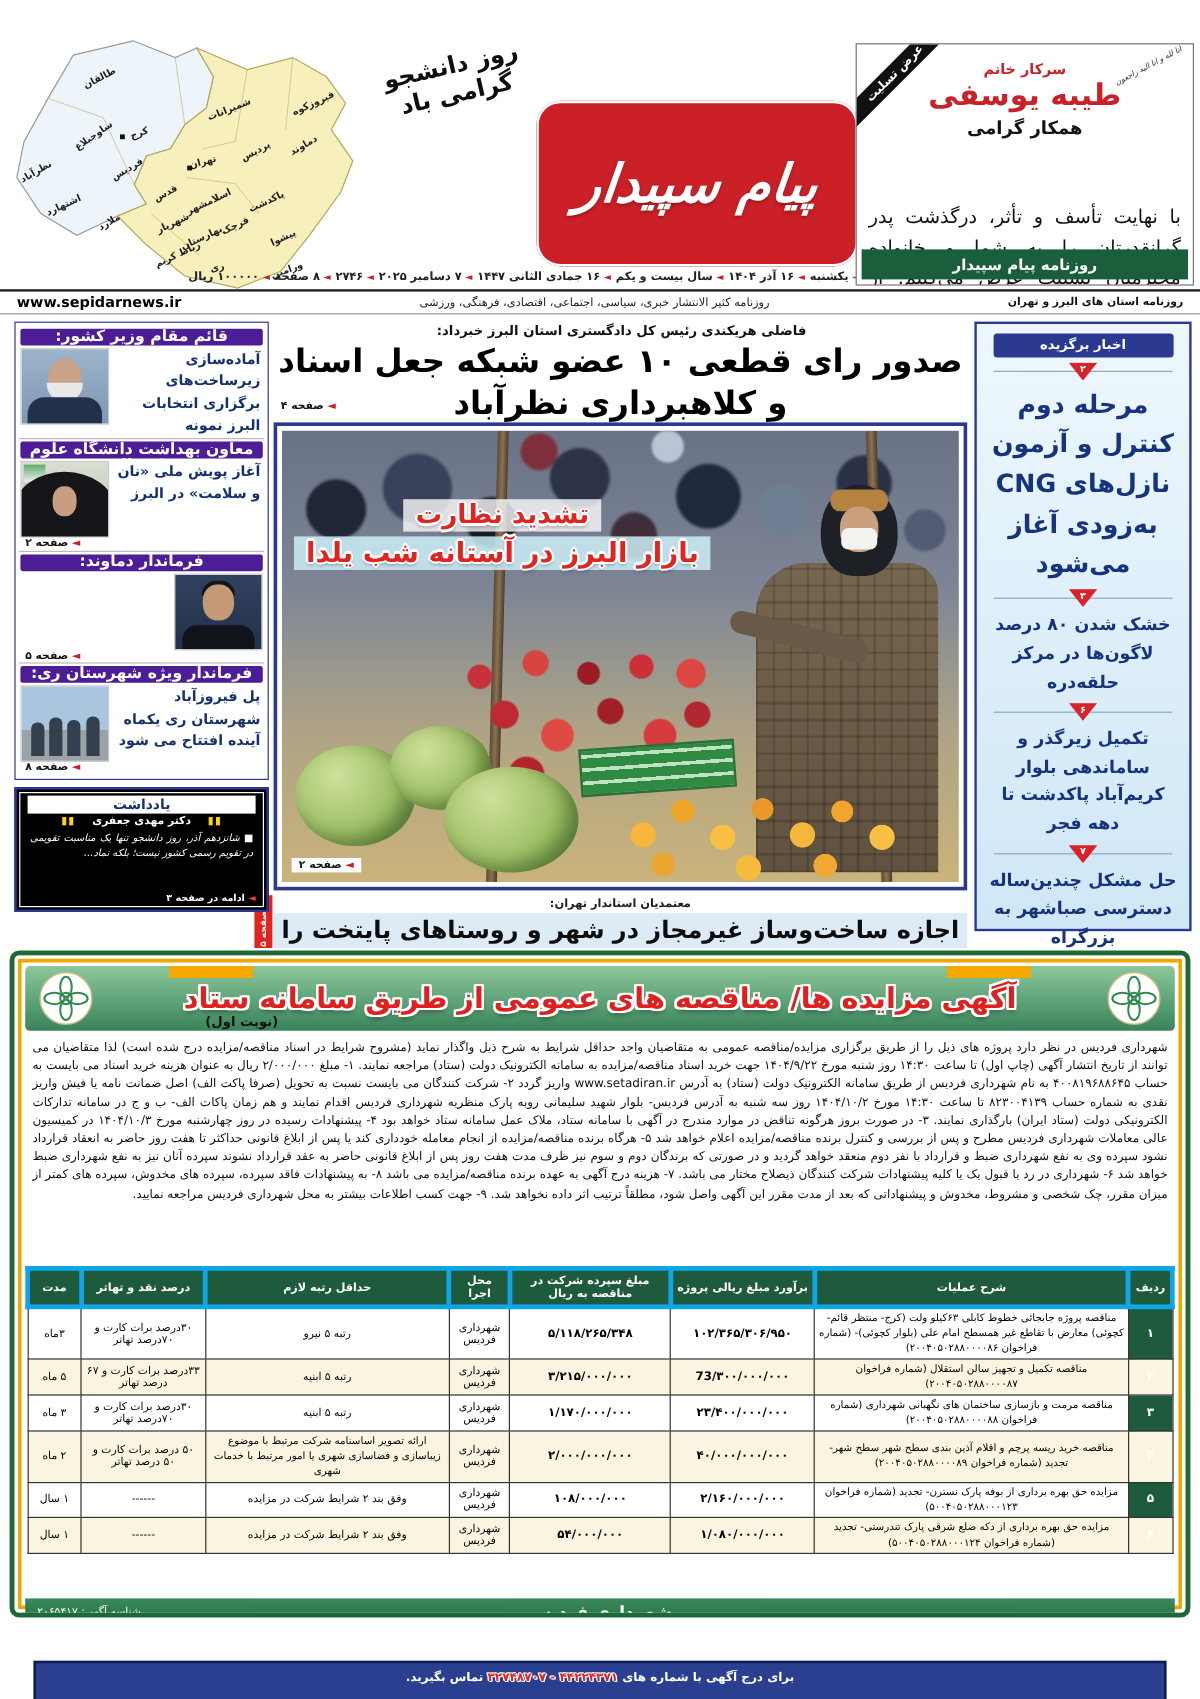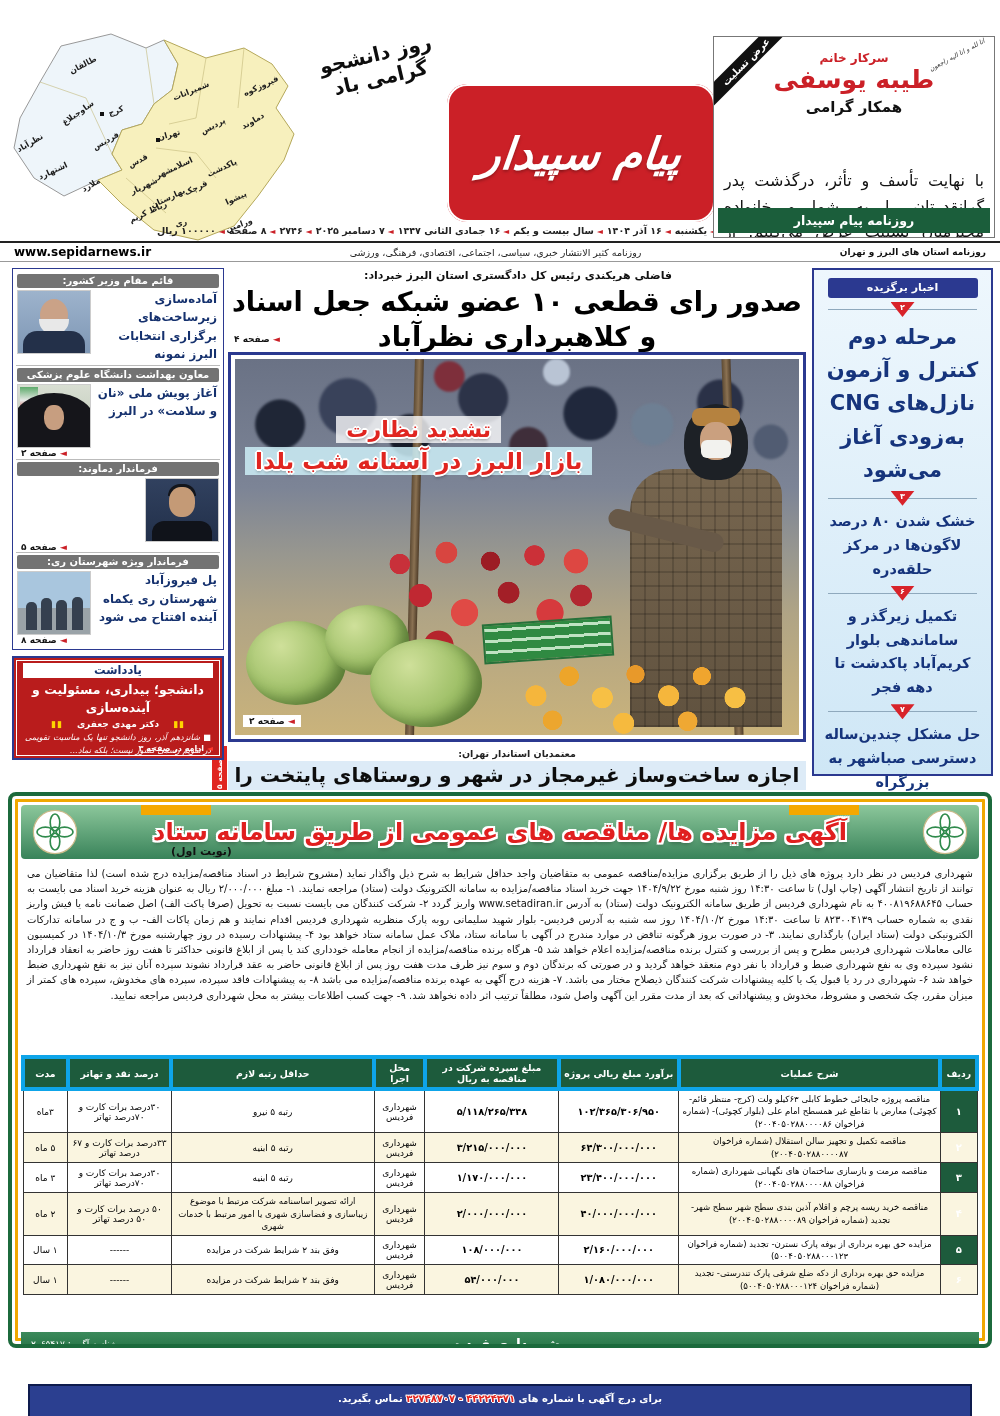--- a/index.html
+++ b/index.html
@@ -161,21 +161,21 @@
   .sb-item.big { font-size:21px; line-height:1.58; }
   .sb-item.small { font-size:14.5px; line-height:1.65; }
 
   
   .left-col { position:absolute; left:12px; top:268px; width:212px; height:382px;
               border:1.5px solid #2b3990; background:#fff; padding:3px;
               display:flex; flex-direction:column; }
   .card { flex:1; border-bottom:1px solid #bbb; padding:2px 1px; overflow:hidden;
           display:flex; flex-direction:column; }
   .card:last-child { border-bottom:none; }
-  .card-kicker { background:#737373; color:#fff; font-size:10px; font-weight:bold;
+  .card-kicker { background:#4c1d95; color:#fff; font-size:13px; font-weight:bold;
                  text-align:center; height:14px; line-height:14px; border-radius:2px; }
   .card-body { display:flex; gap:3px; margin-top:2px; flex:1; }
   .card-headline { flex:1; font-size:11.8px; font-weight:800; color:#15316e;
                    line-height:1.55; text-align:right; padding-right:2px; }
   .card-page { text-align:left; padding-left:4px; }
   .ph { width:74px; height:64px; flex:none; position:relative; overflow:hidden; border:1px solid #ccc; }
   .ph1 { background:linear-gradient(180deg,#9db3cc,#7e97b5); }
   .ph1 .head { position:absolute; left:50%; top:8px; transform:translateX(-50%);
                width:28px; height:32px; background:#caa287; border-radius:50%; }
   .ph1 .beard { position:absolute; left:50%; top:28px; transform:translateX(-50%);
@@ -193,21 +193,21 @@
   .ph3 .head { position:absolute; left:50%; top:8px; transform:translateX(-50%);
                width:26px; height:30px; background:#c49a76; border-radius:45%; }
   .ph3 .hair { position:absolute; left:50%; top:5px; transform:translateX(-50%);
                width:28px; height:12px; background:#14161c; border-radius:12px 12px 0 0; }
   .ph3 .suit { position:absolute; bottom:0; left:50%; transform:translateX(-50%);
                width:60px; height:20px; background:#10131a; border-radius:12px 12px 0 0; }
   .ph4 { background:linear-gradient(180deg,#a9c6de 58%,#9aa3a8 58%); }
   .ph4 .fig { position:absolute; bottom:4px; width:11px; background:#35404f; border-radius:5px 5px 0 0; }
 
   
-  .note { position:absolute; left:12px; top:656px; width:212px; height:104px; background:#b91c1c;
+  .note { position:absolute; left:12px; top:656px; width:212px; height:104px; background:#000000;
           border:2px solid #2b3990; }
   .note-inner { border:1px solid #fff; margin:2px; height:calc(100% - 4px); padding:2px 4px;
                 position:relative; }
   .note-title { background:#fff; color:#15316e; font-size:11.5px; font-weight:900;
                 text-align:center; height:15px; line-height:15px; margin:0 2px; }
   .note-headline { color:#fff; font-size:12.5px; font-weight:900; text-align:center;
                    line-height:1.45; margin-top:3px; }
   .note-author { display:flex; align-items:center; justify-content:center; gap:14px; margin-top:2px; }
   .note-author .q { color:#ffd400; font-size:9px; letter-spacing:1px; }
   .note-author .a { color:#fff; font-size:9px; font-weight:bold; }
@@ -429,21 +429,20 @@
             <div class="fig" style="left:54px;height:33px"></div>
         </div>
       </div>
       <div class="card-page pageref">صفحه ۸</div>
     </div>
   </div>
 
   <div class="note">
     <div class="note-inner">
       <div class="note-title">یادداشت</div>
-      <div class="note-headline">دانشجو؛ بیداری، مسئولیت و آینده‌سازی</div>
       <div class="note-author">
         <span class="q">▮▮</span>
         <span class="a">دکتر مهدی جعفری</span>
         <span class="q">▮▮</span>
       </div>
       <div class="note-excerpt">■ شانزدهم آذر، روز دانشجو تنها یک مناسبت تقویمی در تقویم رسمی کشور نیست؛ بلکه نماد...</div>
       <div class="note-more">ادامه در صفحه ۳</div>
     </div>
   </div>
 
@@ -506,21 +505,21 @@
             <td class="money">۱۰۲/۳۶۵/۳۰۶/۹۵۰</td>
             <td class="money">۵/۱۱۸/۲۶۵/۳۴۸</td>
             <td>شهرداری فردیس</td>
             <td>رتبه ۵ نیرو</td>
             <td>۳۰درصد برات کارت و ۷۰درصد تهاتر</td>
             <td>۳ماه</td>
           </tr>
           <tr class="alt">
             <td class="num">۲</td>
             <td class="desc">مناقصه تکمیل و تجهیز سالن استقلال (شماره فراخوان ۲۰۰۴۰۵۰۲۸۸۰۰۰۰۸۷)</td>
-            <td class="money">۶۴/۳۰۰/۰۰۰/۰۰۰</td>
+            <td class="money">73/۳۰۰/۰۰۰/۰۰۰</td>
             <td class="money">۳/۲۱۵/۰۰۰/۰۰۰</td>
             <td>شهرداری فردیس</td>
             <td>رتبه ۵ ابنیه</td>
             <td>۳۳درصد برات کارت و ۶۷ درصد تهاتر</td>
             <td>۵ ماه</td>
           </tr>
           <tr>
             <td class="num">۳</td>
             <td class="desc">مناقصه مرمت و بازسازی ساختمان های نگهبانی شهرداری (شماره فراخوان ۲۰۰۴۰۵۰۲۸۸۰۰۰۰۸۸)</td>
             <td class="money">۲۳/۴۰۰/۰۰۰/۰۰۰</td>

